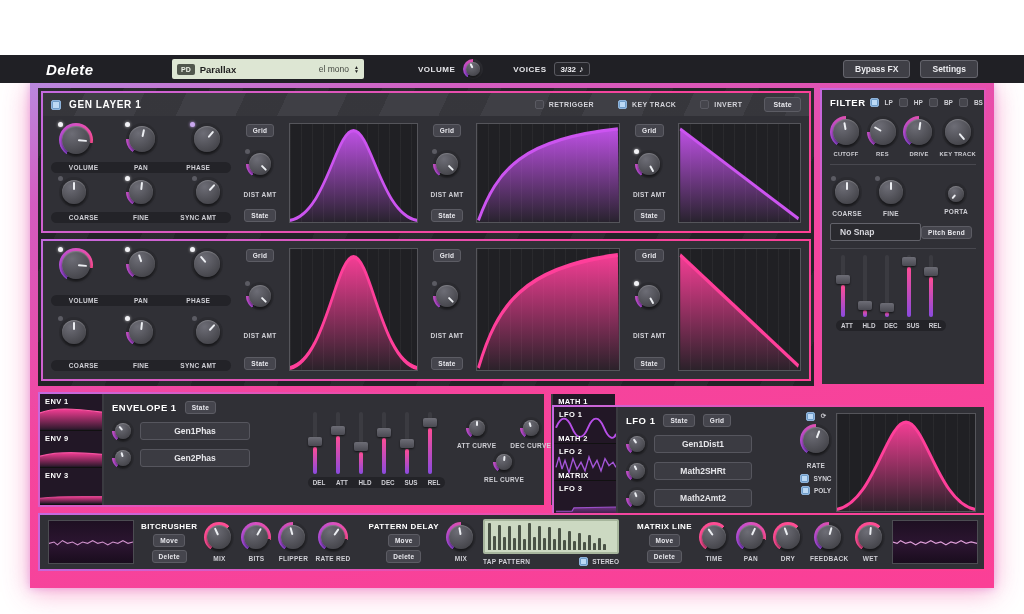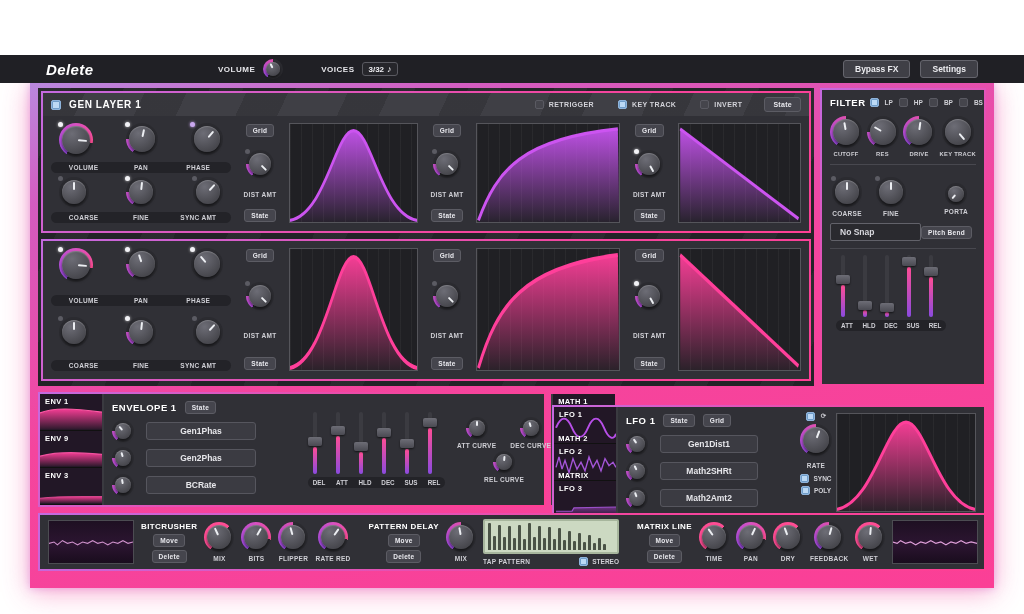--- a/index.html
+++ b/index.html
@@ -105,21 +105,21 @@
   .tab{position:relative;flex:1;background:#221726;border-bottom:1px solid #111;overflow:hidden;cursor:pointer}
   .tab .tlabel{position:absolute;top:3px;left:5px;font-size:7.5px;font-weight:bold;color:#fff;letter-spacing:.4px;z-index:2}
   .tab svg{position:absolute;left:0;bottom:0;width:100%;height:82%}
   .tab.plain{background:#28282d}
   
   .env{left:8px;top:309px;width:508px;height:115px;display:flex}
   .lfopanel{left:522px;top:322px;width:434px;height:115px;display:flex}
   .modmain{padding:5px 8px;display:flex;flex-direction:column;flex:0 0 auto}
   .modtitle-row{display:flex;align-items:center;gap:8px;height:16px}
   .modtitle{font-size:9.5px;font-weight:bold;color:#fff;letter-spacing:.5px}
-  .route{display:flex;align-items:center;gap:12px;margin-top:5px}
+  .route{display:flex;align-items:center;gap:6px;margin-top:5px}
   .rbtn{background:#3b3b42;border:1px solid #56565e;border-radius:3px;color:#e6e6ea;font-size:8.5px;
         font-weight:bold;height:16px;display:flex;align-items:center;justify-content:center;cursor:pointer}
   .rbtn.w108{width:108px}.rbtn.w96{width:96px}
   .envsliders{display:flex;flex-direction:column;justify-content:center;margin-left:10px}
   .envsliders .srow{display:flex;gap:9px}
   .curves{display:flex;flex-direction:column;justify-content:center;margin-left:12px;gap:2px}
   .curves .crow{display:flex;gap:14px;justify-content:center}
   .lfoctl{display:flex;flex-direction:column;align-items:center;margin-left:8px;padding-top:4px;gap:3px}
   .loop{font-size:11px;color:#cfcfd4;line-height:10px}
   .lfoctl .row{display:flex;align-items:center;gap:4px}
@@ -157,26 +157,32 @@
     </linearGradient>
     <linearGradient id="gradK" x1="0" y1="0" x2="0" y2="1">
       <stop offset="0" stop-color="#ff3f9a" stop-opacity="0.95"></stop>
       <stop offset="1" stop-color="#ff3f9a" stop-opacity="0.05"></stop>
     </linearGradient>
   </defs>
 </svg>
 
 <div class="topbar">
   <div class="logo">Delete</div>
+  <div class="preset">
+    <span class="pd">PD</span>
+    <span class="pname">Parallax</span>
+    <span class="pmode">el mono</span>
+    <span class="spin">▲<br>▼</span>
+  </div>
   <span class="tb-label" style="margin-left:54px">VOLUME</span>
   <div class="kn k20 aM" style="margin-left:8px">
     <div class="cap"></div>
       <div class="ptr" style="--r:-25deg"></div>
   </div>
-  <span class="tb-label" style="margin-left:38px">VOICES</span>
+  <span class="tb-label" style="margin-left:30px">VOICES</span>
   <div class="vbox" style="margin-left:8px">
     <span>3/32</span>
     <span class="note">♪</span>
   </div>
   <div class="tb-btns">
     <button class="tb-btn">Bypass FX</button>
     <button class="tb-btn">Settings</button>
   </div>
 </div>
 
@@ -597,27 +603,20 @@
             <div class="ptr" style="--r:-40deg"></div>
           </div>
           <div class="rbtn w108">Gen1Phas</div>
         </div>
       <div class="route">
           <div class="kn k22 aS">
             <div class="cap"></div>
             <div class="ptr" style="--r:-15deg"></div>
           </div>
           <div class="rbtn w108">Gen2Phas</div>
-        </div>
-      <div class="route">
-          <div class="kn k22 aS">
-            <div class="cap"></div>
-            <div class="ptr" style="--r:-10deg"></div>
-          </div>
-          <div class="rbtn w108">BCRate</div>
         </div>
     </div>
 
     <div class="envsliders">
       <div class="srow">
         <div class="vs">
             <div class="track"></div>
             <div class="fill" style="height:27px"></div>
             <div class="hand" style="top:25px"></div>
           </div>

